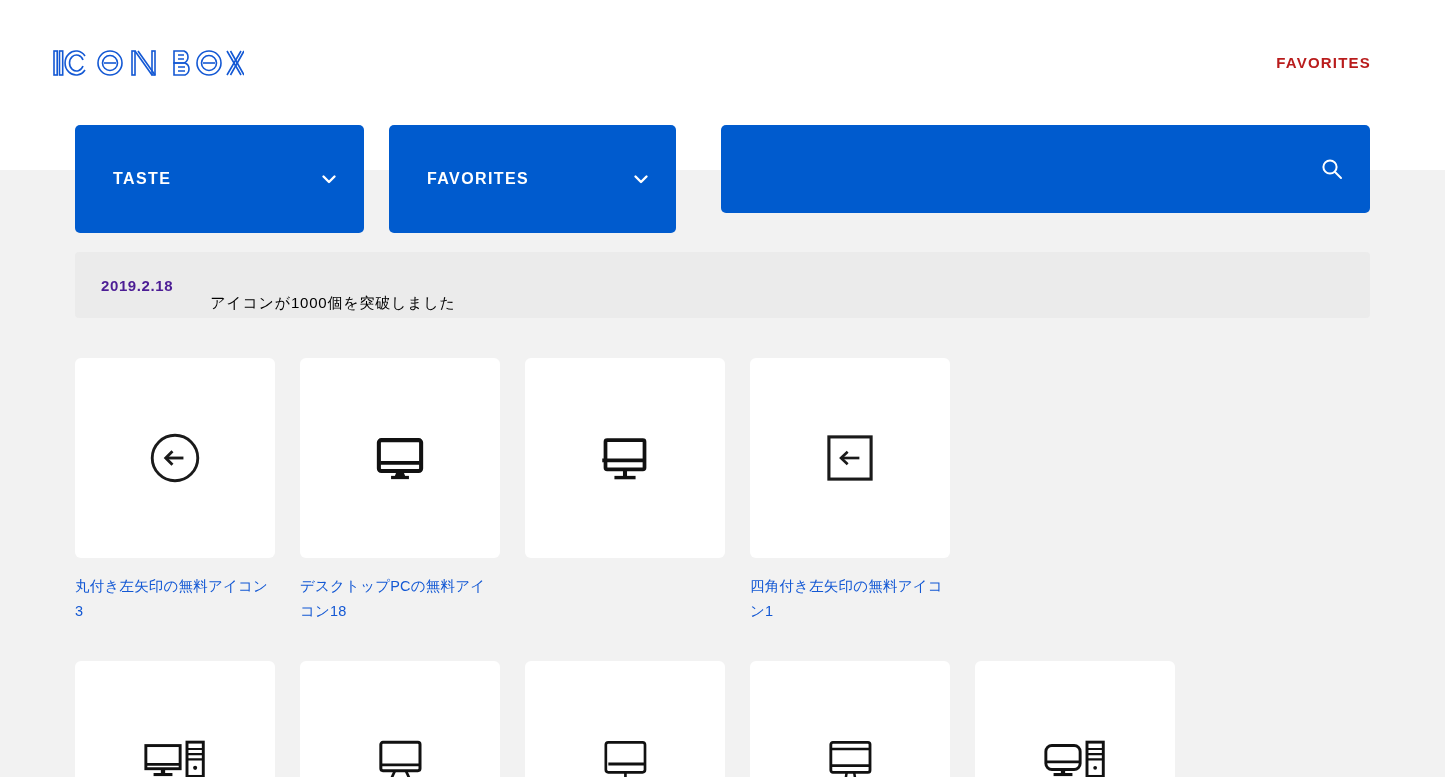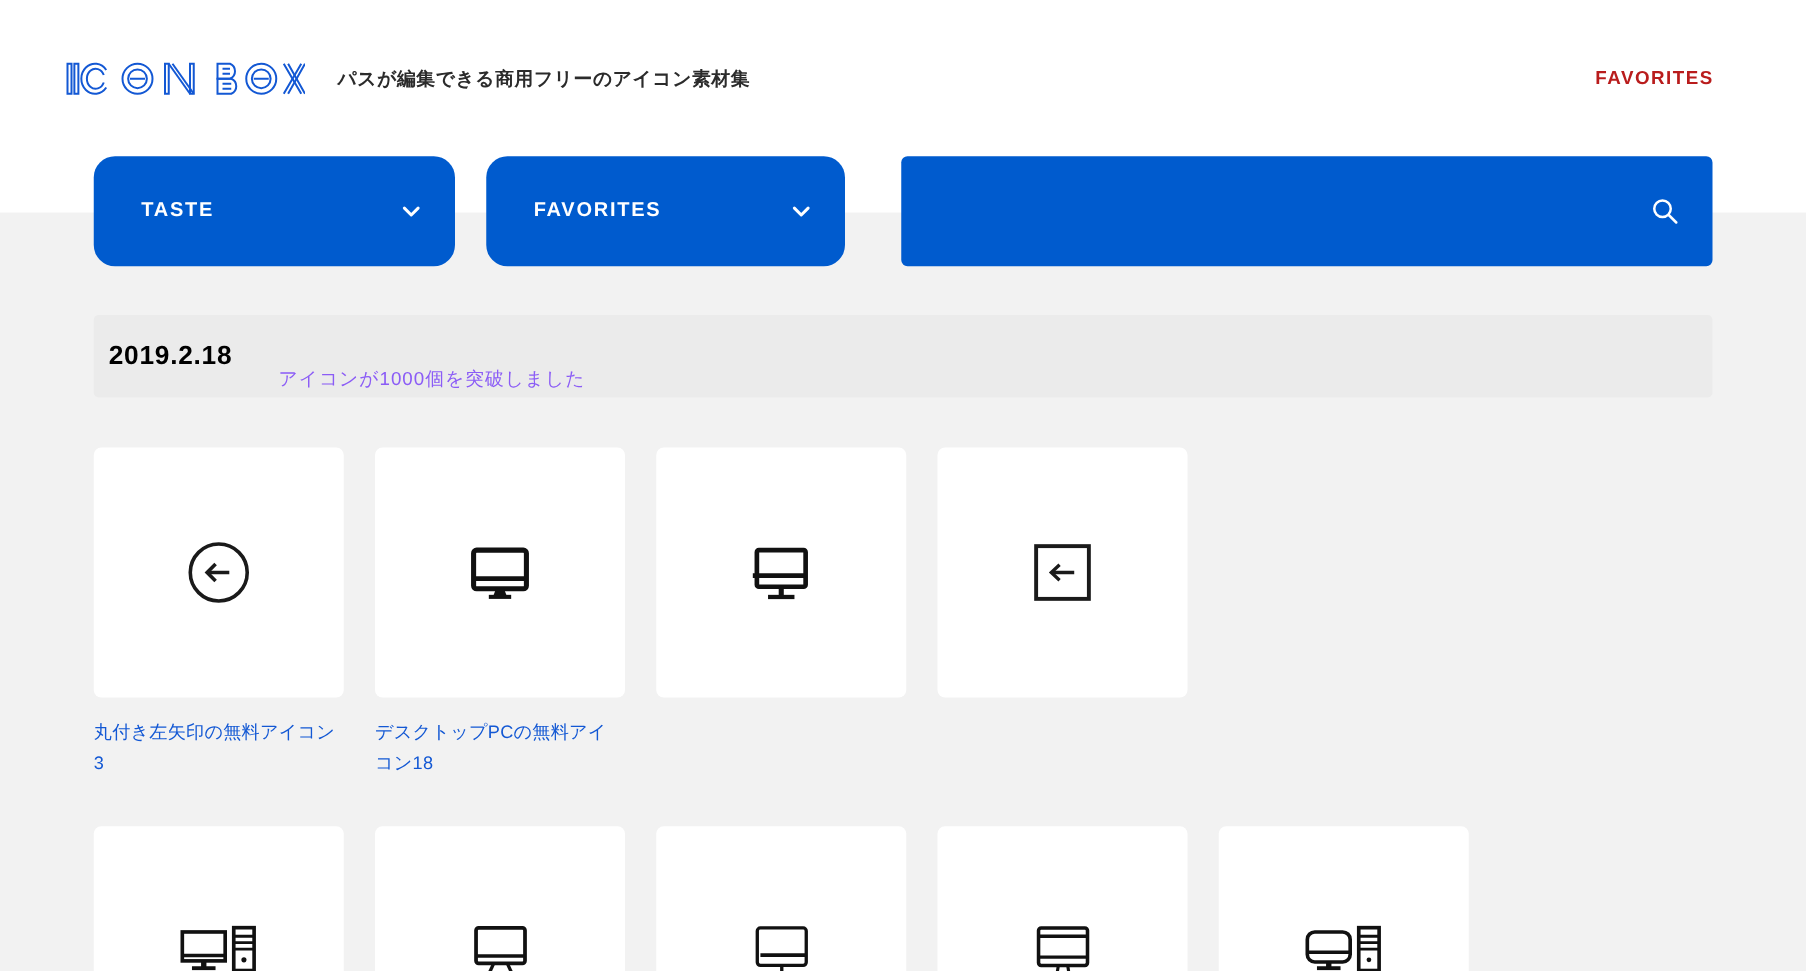--- a/index.html
+++ b/index.html
@@ -71,23 +71,23 @@
     position: absolute;
     top: 125px;
     left: 0;
     width: 1445px;
     height: 88px;
   }
 
   .dropdown {
     position: absolute;
     top: 0;
-    height: 88px;
+    height: 108px;
     background: #005bce;
-    border-radius: 17px;
+    border-radius: 5px;
     cursor: pointer;
   }
 
   .dropdown.taste { left: 75px; width: 289px; }
   .dropdown.category { left: 389px; width: 287px; }
 
   .dropdown-label {
     position: absolute;
     left: 38px;
     top: 50%;
@@ -153,31 +153,31 @@
     width: 1295px;
     height: 66px;
     background: #ebebeb;
     border-radius: 4px;
     display: flex;
     align-items: center;
     cursor: pointer;
   }
 
   .news-date {
-    margin-left: 12px;
-    font-size: 21px;
+    margin-left: 26px;
+    font-size: 15px;
     font-weight: bold;
-    color: #000000;
+    color: #4c1d95;
     letter-spacing: 0.6px;
   }
 
   .news-title {
     margin-left: 37px;
     font-size: 15px;
-    color: #8b5cf6;
+    color: #000000;
     letter-spacing: 0.8px;
     margin-top: 36px;
   }
 
   
   .grid {
     position: absolute;
     top: 358px;
     left: 75px;
     width: 1300px;
@@ -250,21 +250,20 @@
         <ellipse cx="157" cy="17" rx="12" ry="12"></ellipse>
         <ellipse cx="157" cy="17" rx="7.5" ry="7.5"></ellipse>
         <path d="M151 17 h12"></path>
 
         <path d="M175 5 L189 29 M178.5 5 L192 29"></path>
         <path d="M192 5 L178.5 29 M189 5 L175 29"></path>
       </g>
     </svg>
   </a>
 
-  <div class="tagline">パスが編集できる商用フリーのアイコン素材集</div>
 
   <a class="favorites" href="#">FAVORITES</a>
 </div>
 
 <div class="filter-bar">
 
   <div class="dropdown taste">
     <span class="dropdown-label">TASTE</span>
     <span class="chevron">
       <svg viewBox="0 0 18 18" width="18" height="18">
@@ -347,20 +346,21 @@
     <div class="card">
       <div class="thumb">
         <span>
           <svg viewBox="0 0 64 64" width="50" height="50">
             <rect x="5" y="5" width="54" height="54" fill="none" stroke="#1a1a1a" stroke-width="4"></rect>
             <path d="M44 32 H21" stroke="#1a1a1a" stroke-width="3.4"></path>
             <path d="M29 24 L20.5 32 L29 40" fill="none" stroke="#1a1a1a" stroke-width="3.4" stroke-linejoin="miter"></path>
           </svg>
         </span>
       </div>
+      <a class="card-label" href="#">四角付き左矢印の無料アイコン1</a>
     </div>
 
   </div>
 
   <div class="row">
 
     <div class="card">
       <div class="thumb">
         <span>
           <svg viewBox="0 0 72 56" width="62" height="48">

